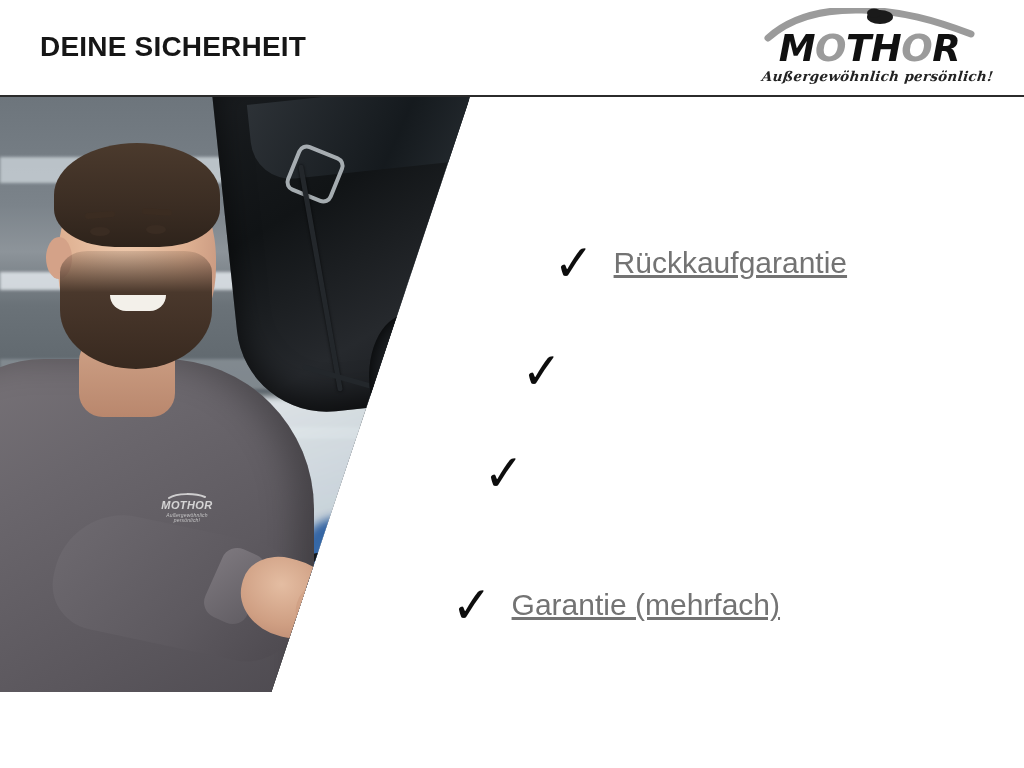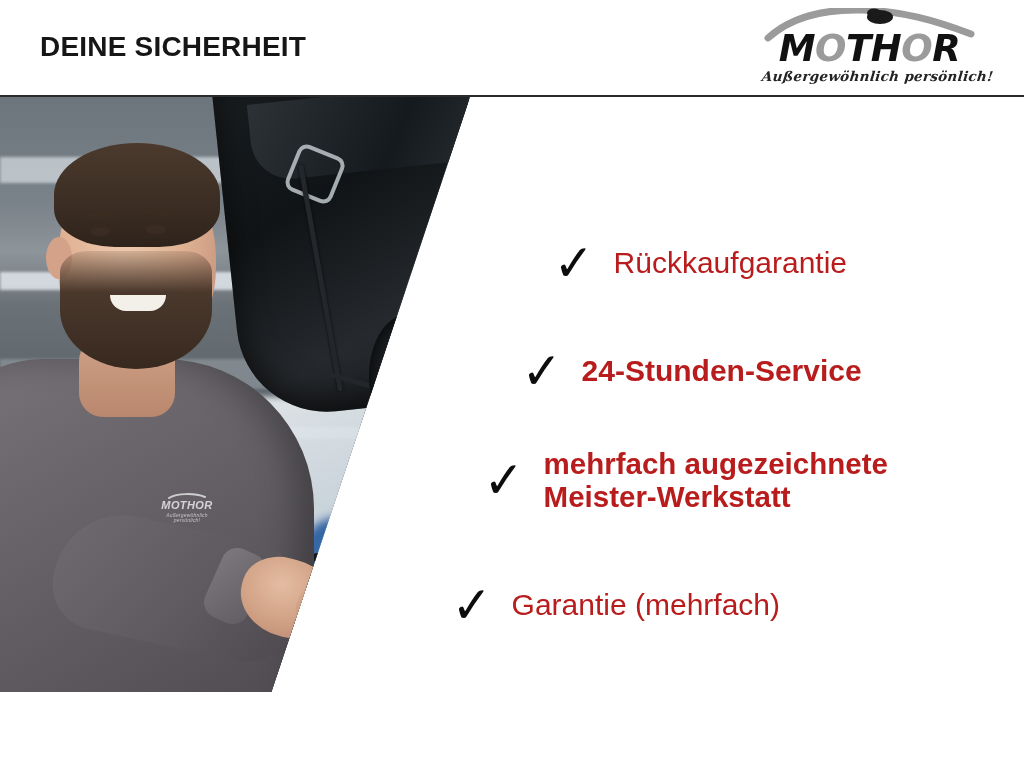--- a/index.html
+++ b/index.html
@@ -253,21 +253,21 @@
   .benefit{
     position:absolute;display:flex;align-items:center;
   }
   .check{
     font-family:"DejaVu Sans","Liberation Sans",sans-serif;
     font-size:52px;line-height:1;font-weight:700;color:#0d0d0d;
     margin-right:18px;flex:0 0 auto;
     transform:scaleX(.92);
   }
   .btext{
-    font-size:30px;color:#b91c1c;line-height:1.12;white-space:pre-line;
+    font-size:30px;color:#737373;line-height:1.12;white-space:pre-line;text-decoration:underline;
   }
   .b1{left:112px;top:140px;}
   .b2{left:80px;top:248px;}
   .b3{left:42px;top:350px;}
   .b3 .btext{font-weight:700;font-size:29.5px;}
   .b4{left:10px;top:482px;}
   .b1 .btext,.b2 .btext,.b4 .btext{font-weight:400;}
   .b2 .btext{font-weight:600;}
 </style>
 </head>
@@ -352,27 +352,24 @@
 
   <div class="benefits">
 
     <div class="benefit b1">
       <span class="check">✓</span>
       <span class="btext">Rückkaufgarantie</span>
     </div>
 
     <div class="benefit b2">
       <span class="check">✓</span>
-      <span class="btext">24-Stunden-Service</span>
     </div>
 
     <div class="benefit b3">
       <span class="check">✓</span>
-      <span class="btext">mehrfach augezeichnete
-Meister-Werkstatt</span>
     </div>
 
     <div class="benefit b4">
       <span class="check">✓</span>
       <span class="btext">Garantie (mehrfach)</span>
     </div>
 
   </div>
 </div>
 

